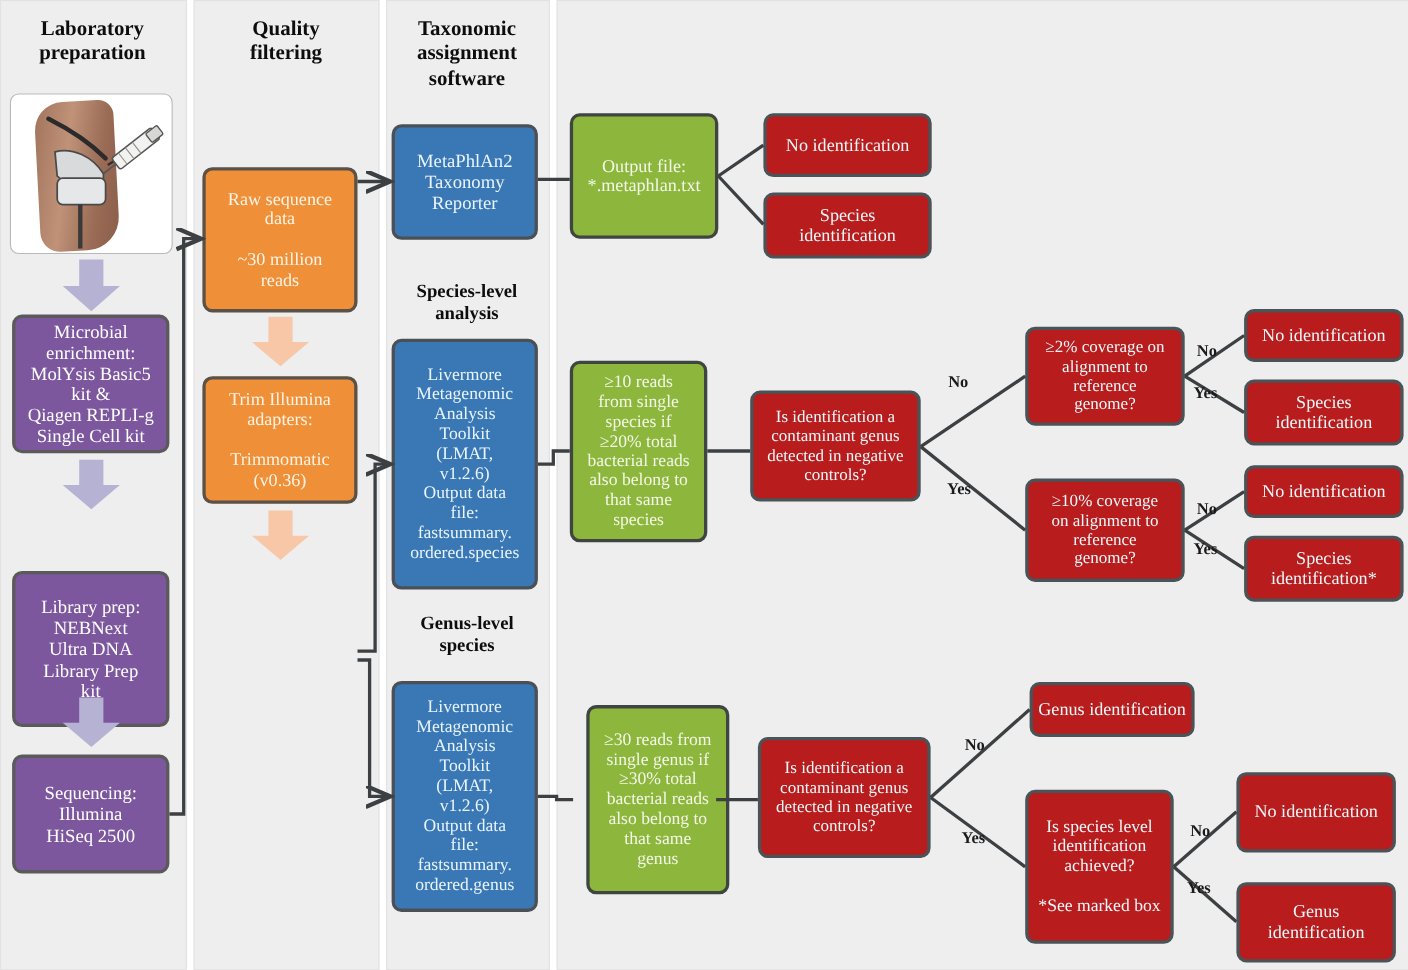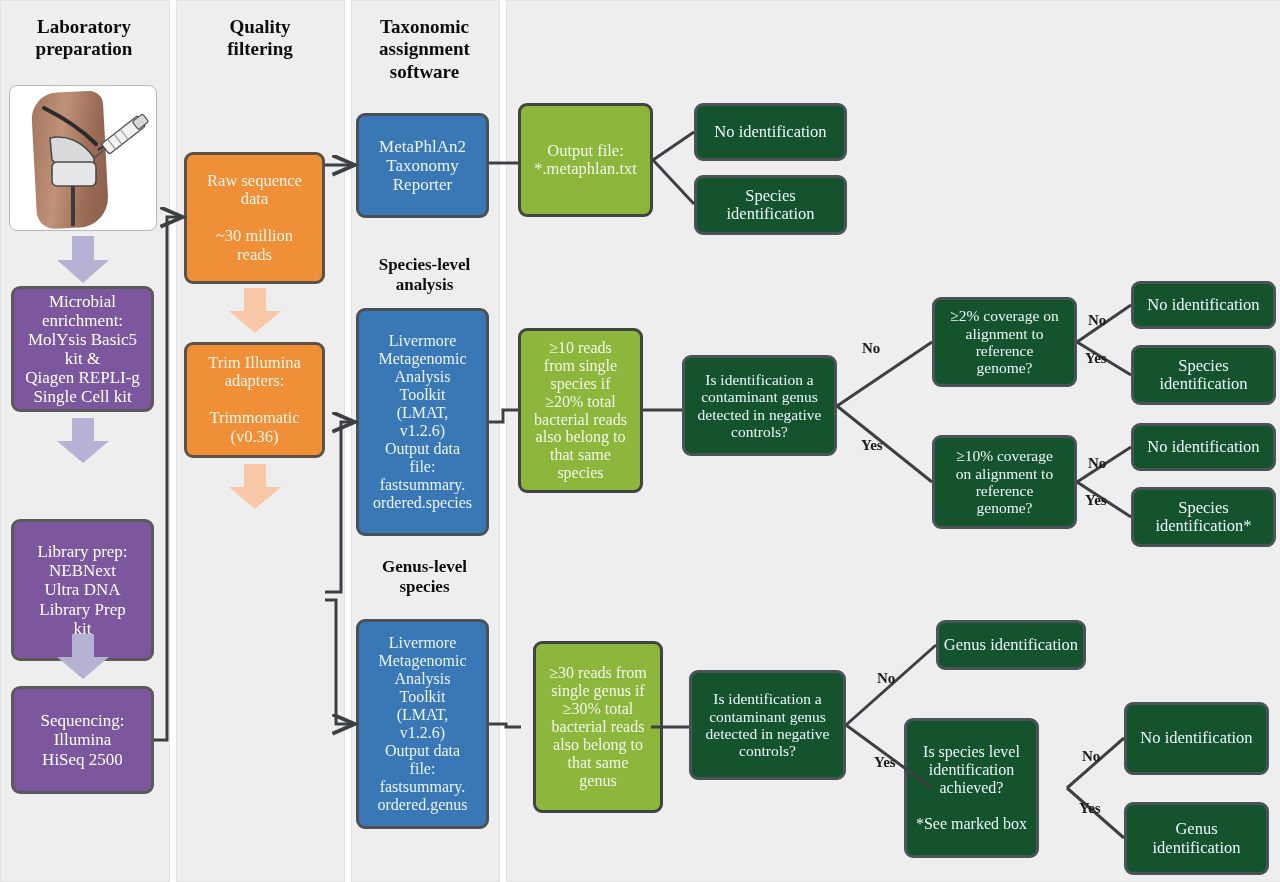--- a/index.html
+++ b/index.html
@@ -21,21 +21,21 @@
   .node{
     position:absolute;box-sizing:border-box;display:flex;align-items:center;
     justify-content:center;text-align:center;border-radius:9px;
     border:3px solid #4a4f52;color:#ffffff;font-family:"Liberation Serif", serif;
     line-height:1.12;padding:3px 4px;white-space:pre-line;
   }
   .purple{background:#7c579e;border-color:#5a5a5a;}
   .orange{background:#ef9038;border-color:#5b5147;color:#fdf4e6;}
   .blue  {background:#3a78b5;border-color:#4a5056;color:#e9f4fb;}
   .green {background:#8cb63c;border-color:#3f4540;color:#f4f8e8;}
-  .teal  {background:#14532d;border-color:#4a5357;color:#eaf8fb;}
+  .teal  {background:#b91c1c;border-color:#4a5357;color:#eaf8fb;}
 
   .photo{
     position:absolute;box-sizing:border-box;background:#ffffff;
     border:1.5px solid #b9b9b9;border-radius:8px;overflow:hidden;
   }
   .skin{position:absolute;background:#b08068;}
   .arrowdown{position:absolute;}
   svg{display:block;overflow:visible;}
   .lbl{
     position:absolute;font-family:"Liberation Serif", serif;font-weight:bold;
@@ -209,21 +209,21 @@
 that same
 genus</div>
 
   <div class="node teal" style="left:689px;top:670px;width:157px;height:110px;font-size:15.5px;">Is identification a
 contaminant genus
 detected in negative
 controls?</div>
 
   <div class="node teal" style="left:936px;top:620px;width:150px;height:50px;font-size:16.5px;">Genus identification</div>
 
-  <div class="node teal" style="left:904px;top:718px;width:135px;height:140px;font-size:16px;">Is species level
+  <div class="node teal" style="left:932px;top:718px;width:135px;height:140px;font-size:16px;">Is species level
 identification
 achieved?
 
 *See marked box</div>
 
   <div class="node teal" style="left:1124px;top:702px;width:145px;height:73px;font-size:16.5px;">No identification</div>
 
   <div class="node teal" style="left:1124px;top:802px;width:145px;height:73px;font-size:16.5px;">Genus
 identification</div>
 

